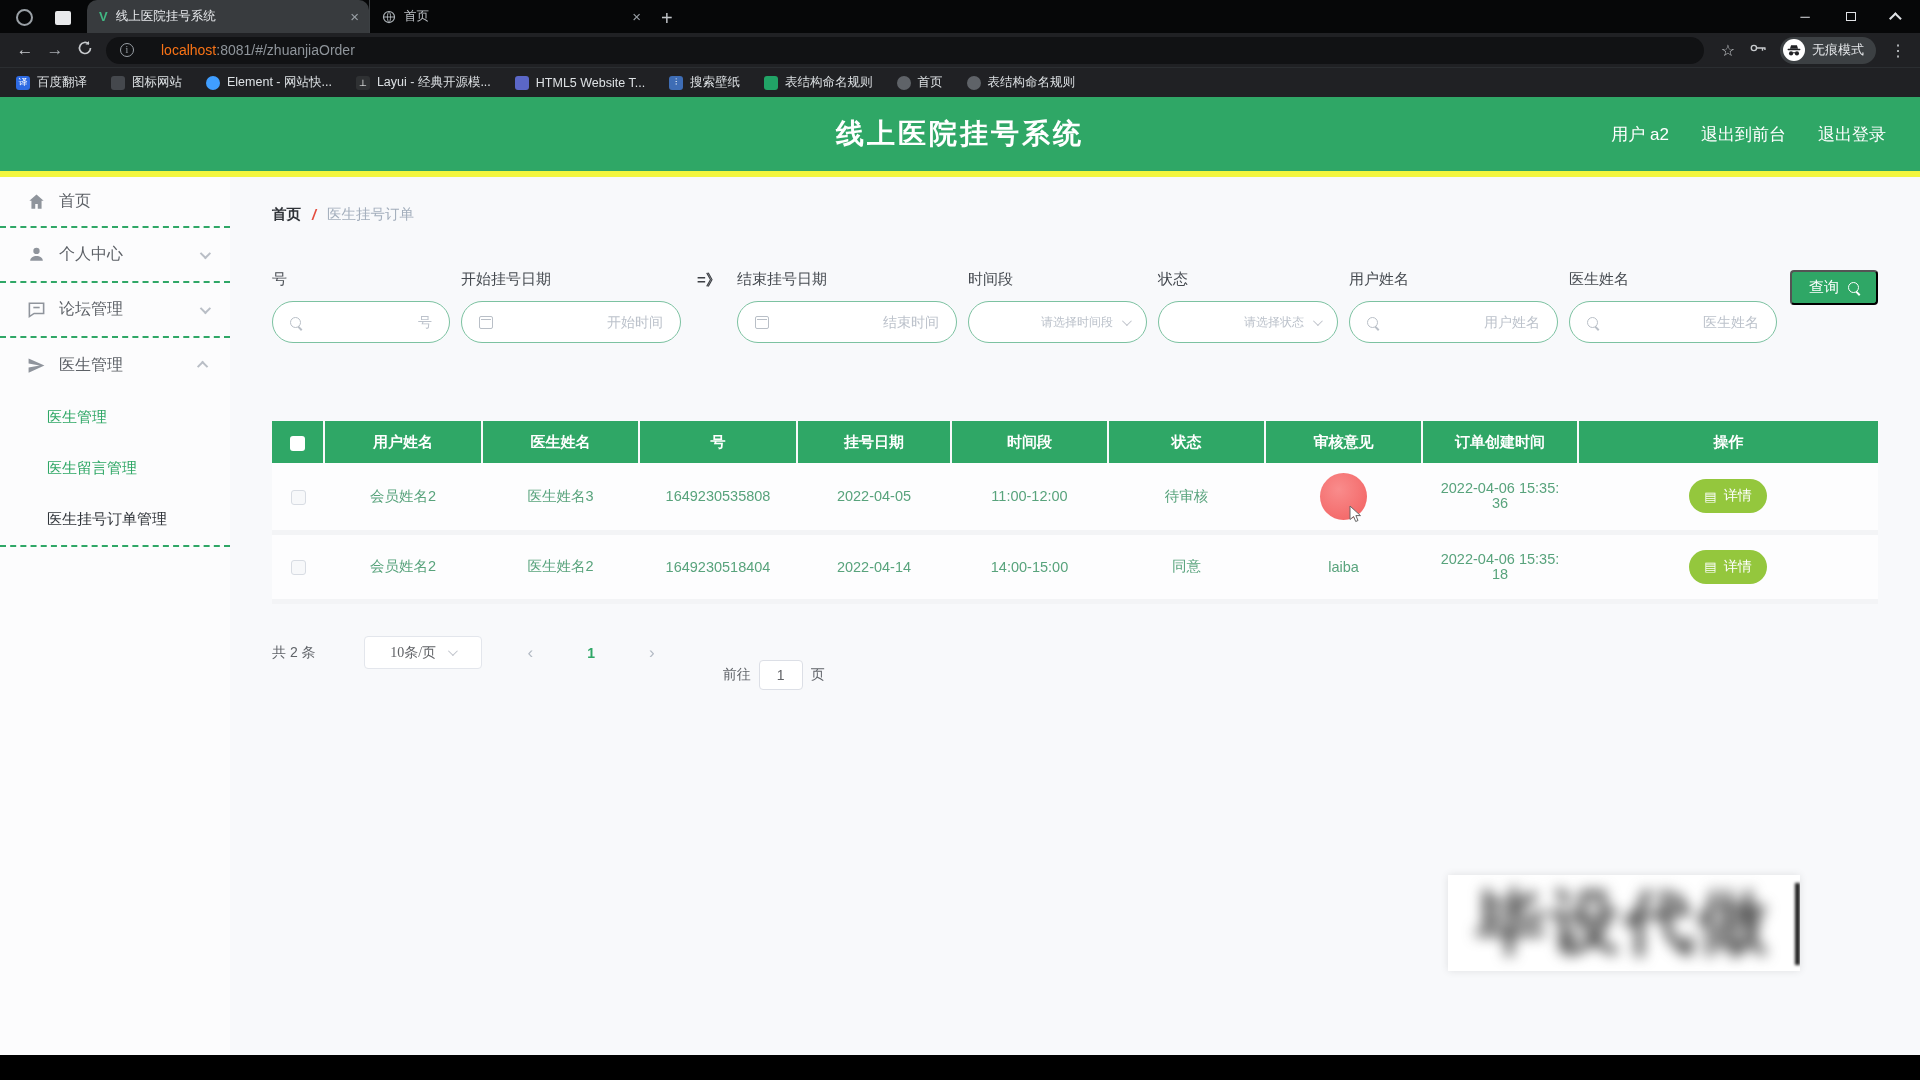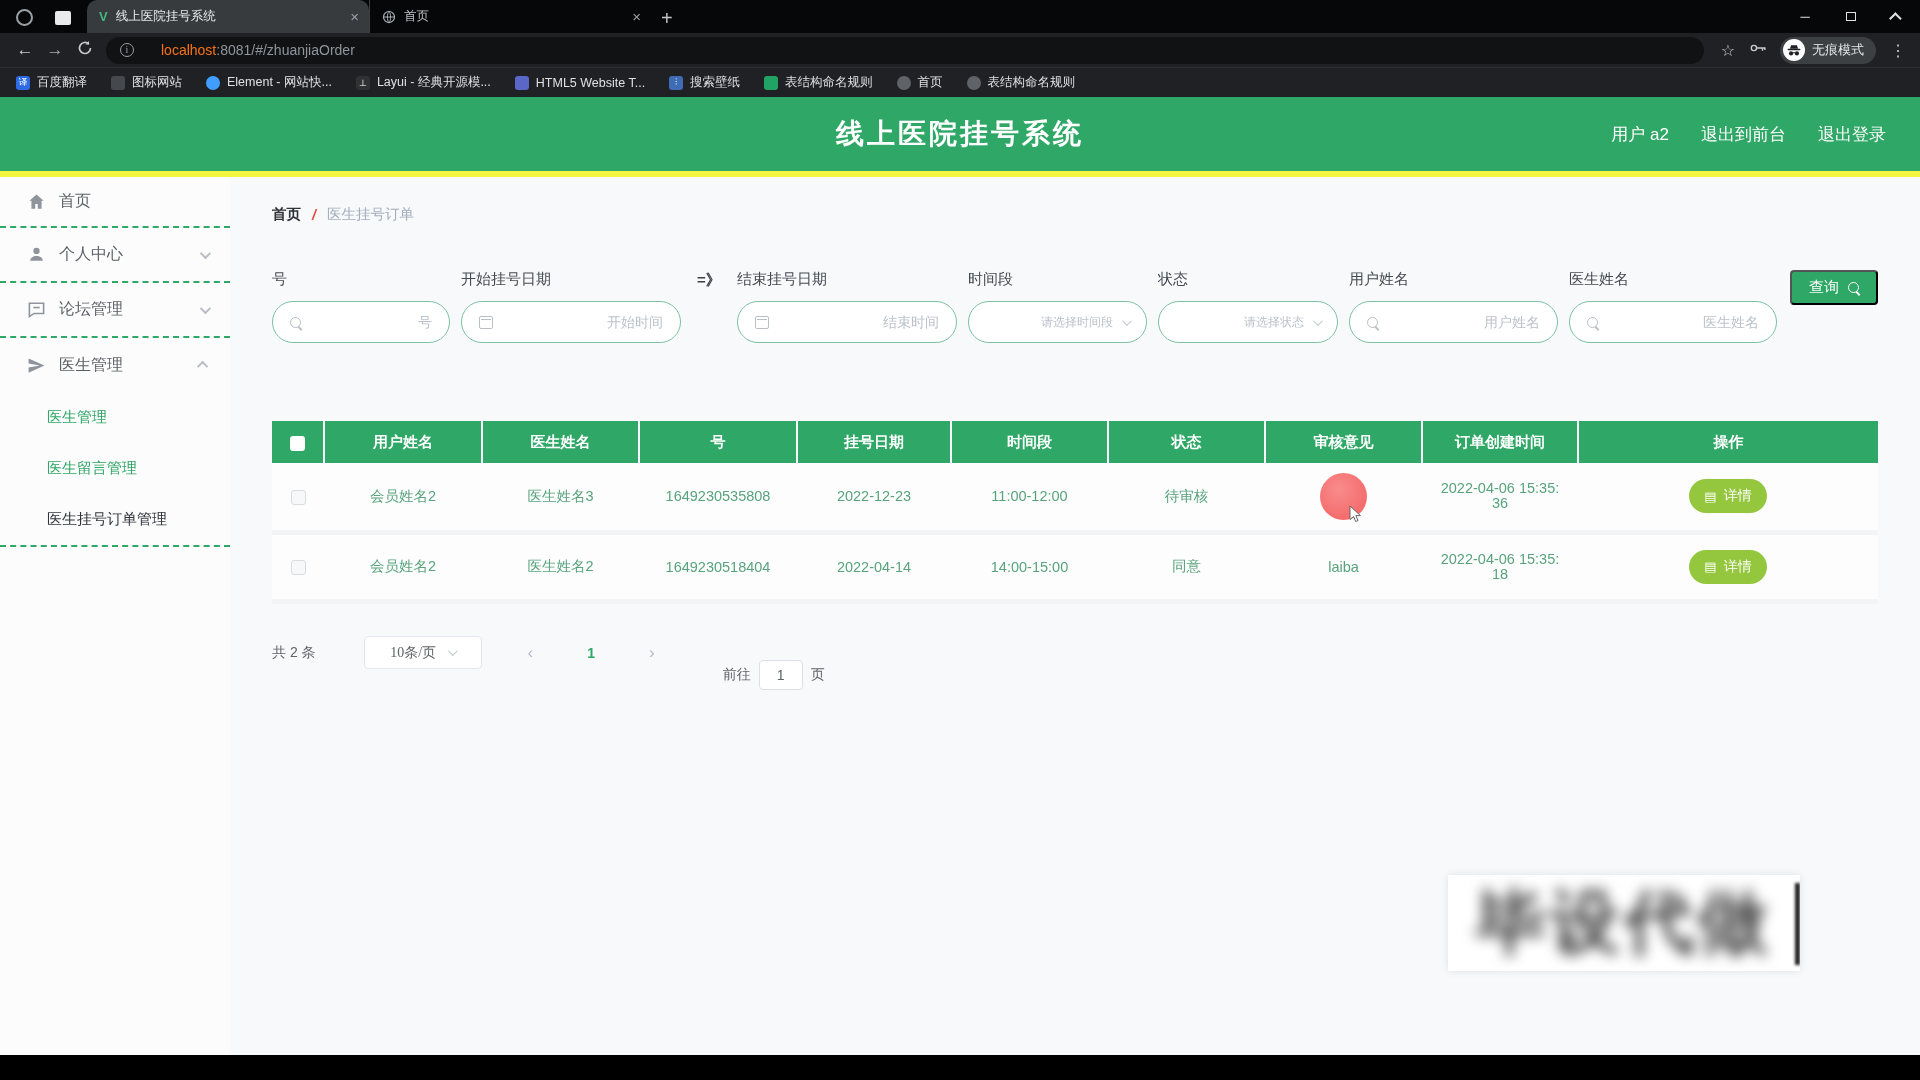--- a/index.html
+++ b/index.html
@@ -366,21 +366,21 @@
             <th>订单创建时间</th>
             <th>操作</th>
           </tr>
         </thead>
         <tbody>
           <tr>
             <td><span class="cb row"></span></td>
             <td>会员姓名2</td>
             <td>医生姓名3</td>
             <td>1649230535808</td>
-            <td>2022-12-23</td>
+            <td>2022-04-05</td>
             <td>11:00-12:00</td>
             <td>待审核</td>
             <td>
               <span class="cursor-spot">
                 <svg width="17" height="19" viewBox="0 0 17 19">
                     <path d="M2 1v13.5l3.6-3 2.1 5 2.3-1-2.1-4.9h4.6z" fill="#fff" stroke="#666" stroke-width="1"></path>
                   </svg>
               </span>
             </td>
             <td class="wrap">2022-04-06 15:35:36</td>

